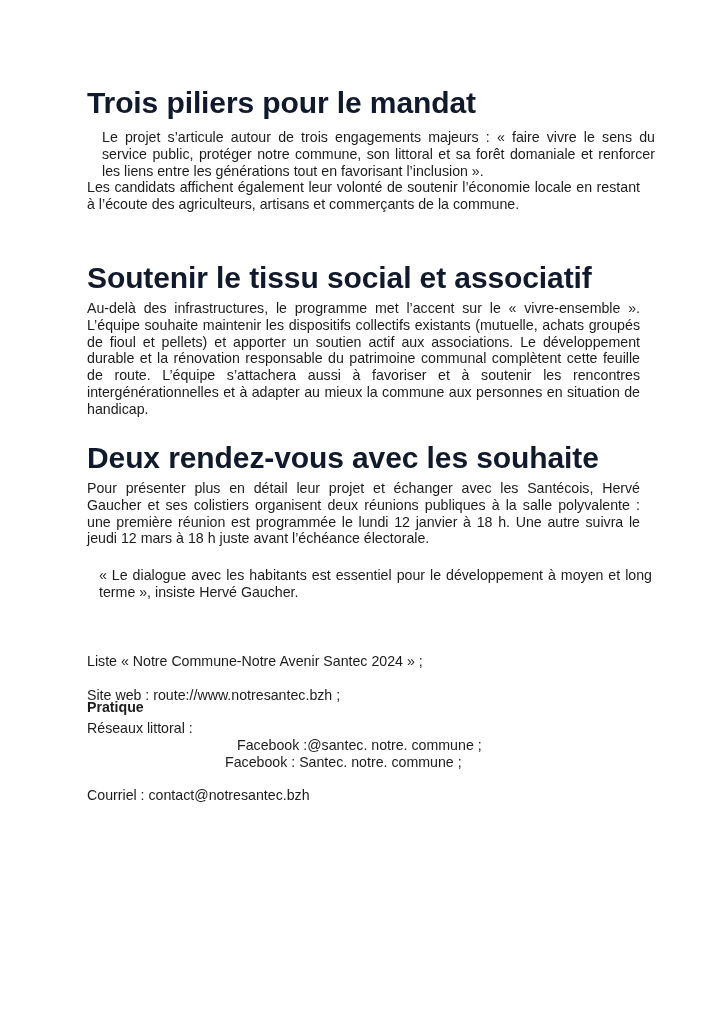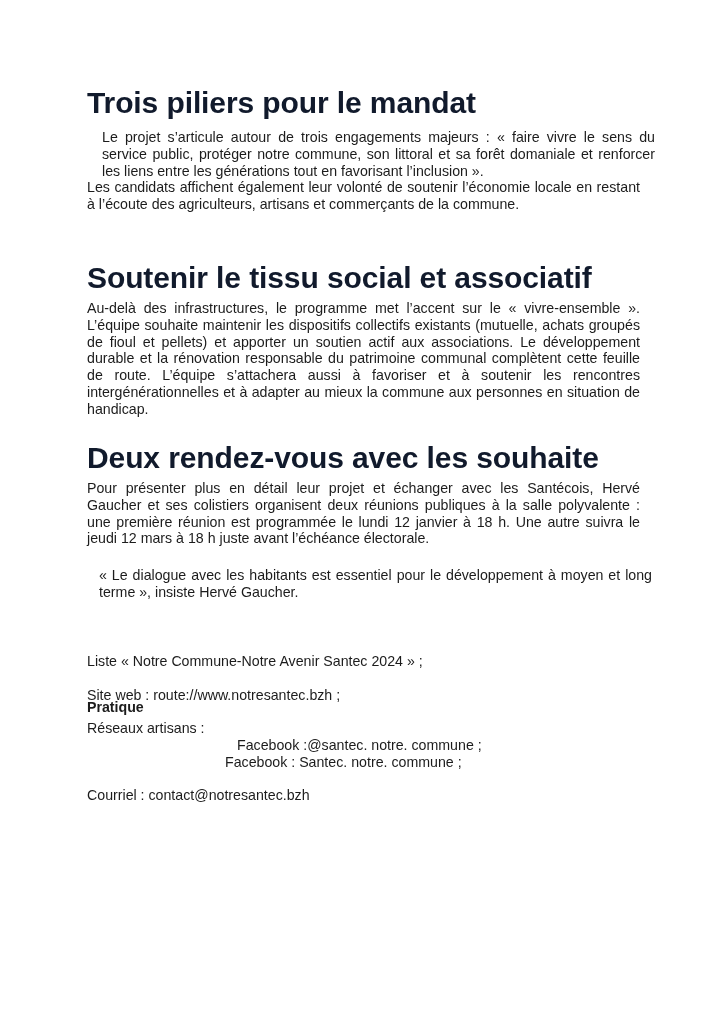--- a/index.html
+++ b/index.html
@@ -21,17 +21,17 @@
   <div class="h" style="top:261px;">Soutenir le tissu social et associatif</div>
   <div class="p" style="top:300px;">Au-delà des infrastructures, le programme met l’accent sur le « vivre-ensemble ». L’équipe souhaite maintenir les dispositifs collectifs existants (mutuelle, achats groupés de fioul et pellets) et apporter un soutien actif aux associations. Le développement durable et la rénovation responsable du patrimoine communal complètent cette feuille de route. L’équipe s’attachera aussi à favoriser et à soutenir les rencontres intergénérationnelles et à adapter au mieux la commune aux personnes en situation de handicap.</div>
 
   <div class="h" style="top:441px;">Deux rendez-vous avec les souhaite</div>
   <div class="p" style="top:480px;">Pour présenter plus en détail leur projet et échanger avec les Santécois, Hervé Gaucher et ses colistiers organisent deux réunions publiques à la salle polyvalente : une première réunion est programmée le lundi 12 janvier à 18 h. Une autre suivra le jeudi 12 mars à 18 h juste avant l’échéance électorale.</div>
   <div class="p" style="top:567px;margin-left:12px;">« Le dialogue avec les habitants est essentiel pour le développement à moyen et long terme », insiste Hervé Gaucher.</div>
 
   <div class="line bold" style="top:651px;margin-top:48px;">Pratique</div>
   <div class="line" style="top:653px;">Liste « Notre Commune-Notre Avenir Santec 2024 » ;</div>
   <div class="line" style="top:687px;">Site web : route://www.notresantec.bzh ;</div>
-  <div class="line" style="top:720px;">Réseaux artisans :</div>
+  <div class="line" style="top:720px;">Réseaux littoral :</div>
   <div class="line" style="top:737px; left:150px;">Facebook :@santec. notre. commune ;</div>
   <div class="line" style="top:754px; left:138px;">Facebook : Santec. notre. commune ;</div>
   <div class="line" style="top:787px;text-align:center;">Courriel : contact@notresantec.bzh</div>
 </div>
 
 </body></html>

